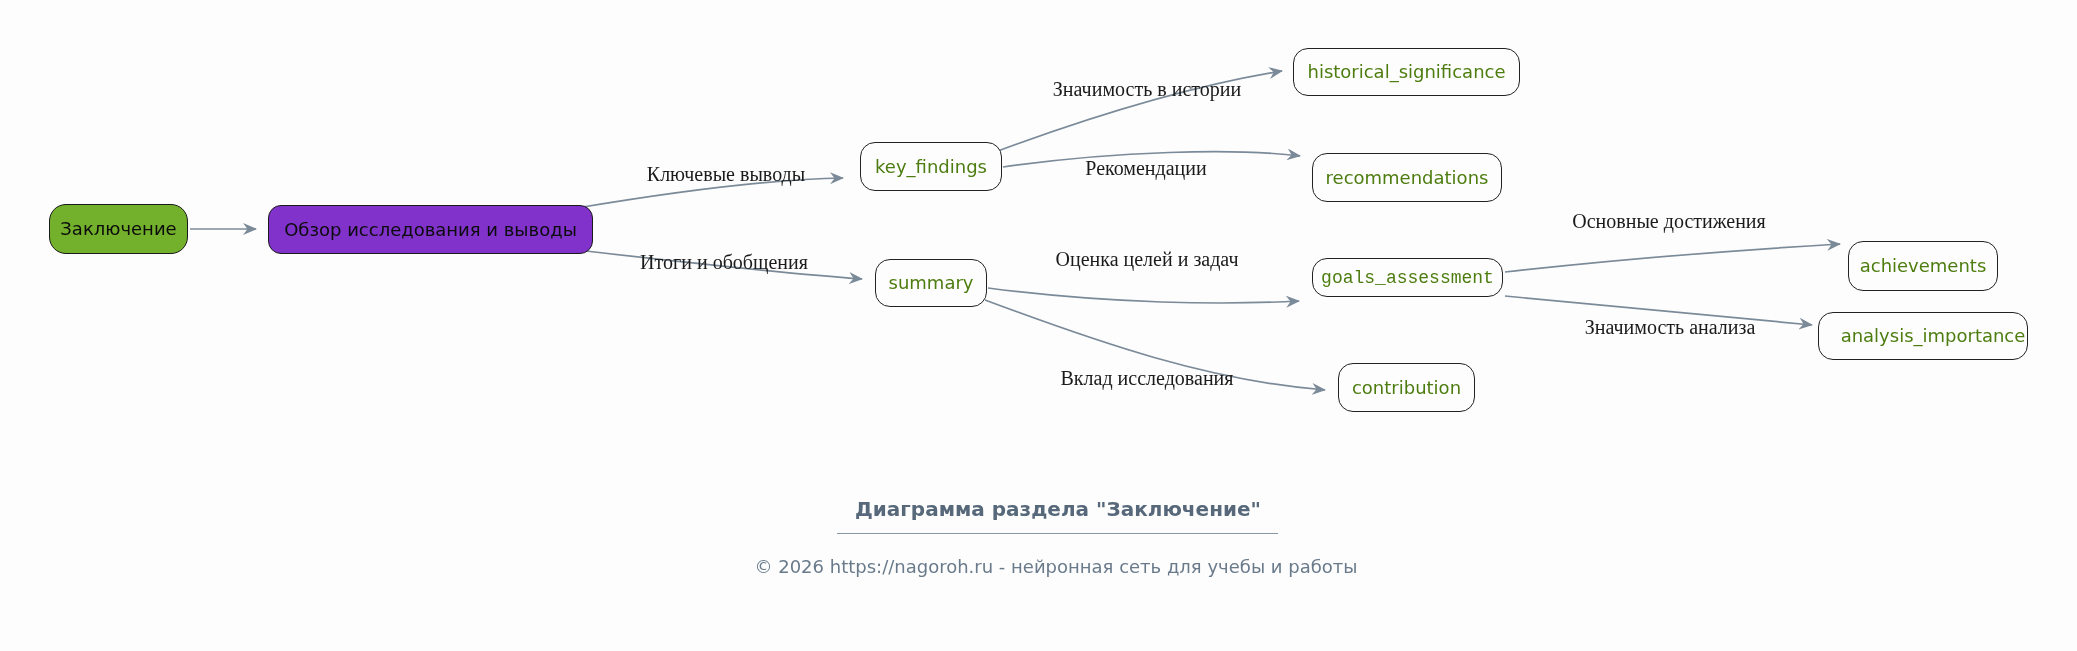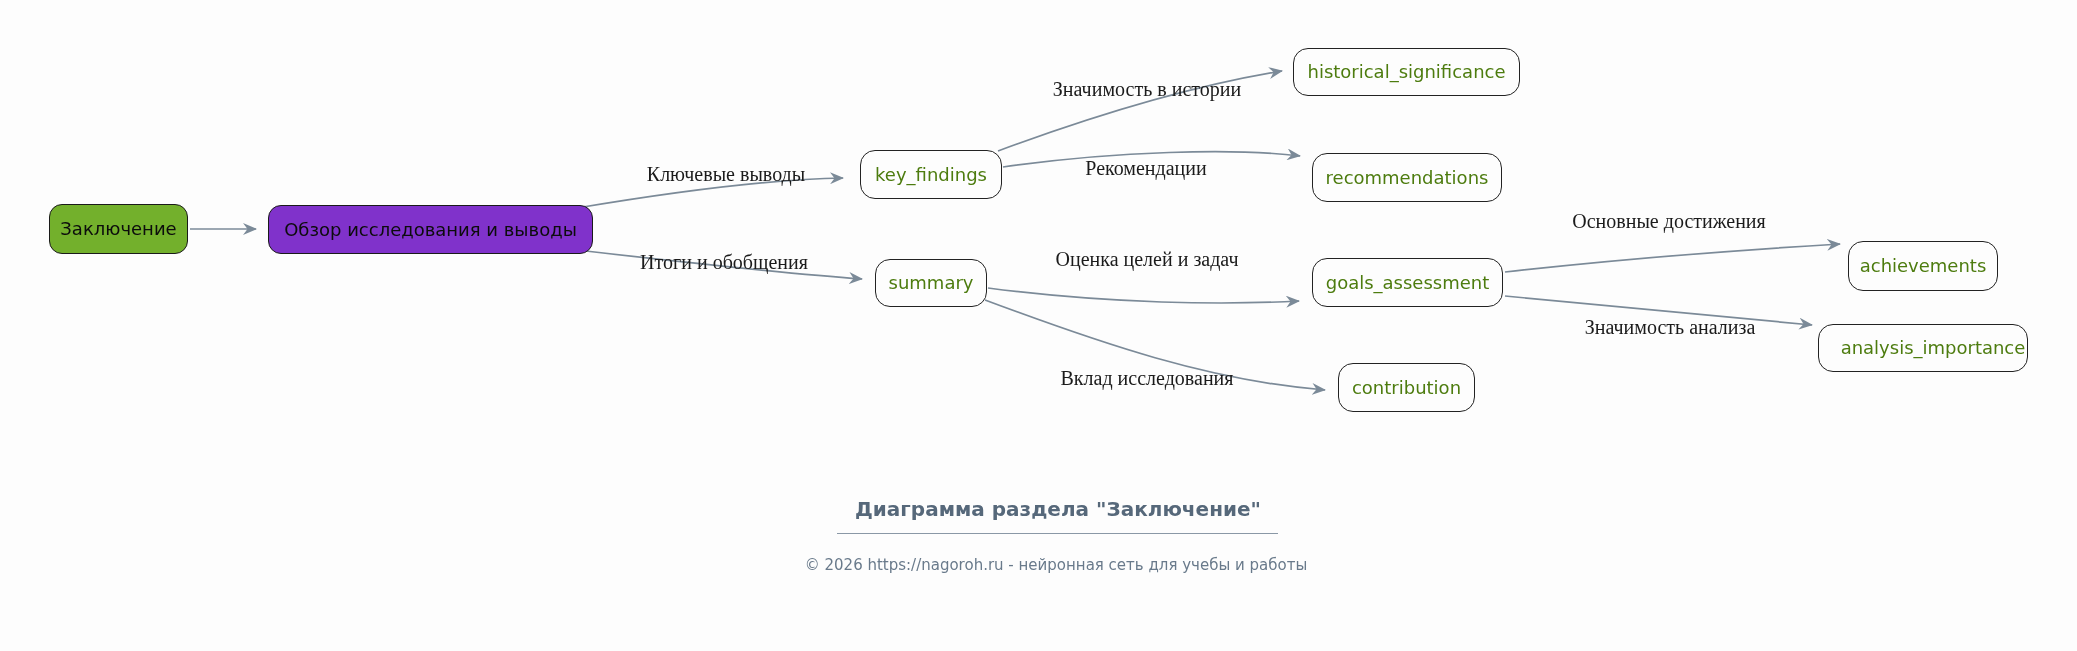--- a/index.html
+++ b/index.html
@@ -64,21 +64,21 @@
   .footer-divider {
     position: absolute;
     left: 837px; top: 533px;
     width: 441px; height: 0;
     border-top: 1.5px solid #8a98a6;
   }
   .footer-copyright {
     position: absolute;
     left: 1056px; top: 556px;
     transform: translateX(-50%);
-    font-size: 15px;
+    font-size: 18px;
     color: #697a8b;
     white-space: nowrap;
   }
 </style>
 </head>
 <body>
 
 <div class="stage" style="background: rgb(253, 253, 253);">
   <svg class="edge-layer">
     <defs>
@@ -101,23 +101,23 @@
   <div class="footer-divider"></div>
   <div class="footer-copyright">© 2026 https://nagoroh.ru - нейронная сеть для учебы и работы</div>
 <div class="edge-label" style="left: 726px; top: 174px;">Ключевые выводы</div>
     <div class="edge-label" style="left: 724px; top: 262px;">Итоги и обобщения</div>
     <div class="edge-label" style="left: 1147px; top: 61px; margin-top: 28px;">Значимость в истории</div>
     <div class="edge-label" style="left: 1146px; top: 168px;">Рекомендации</div>
     <div class="edge-label" style="left: 1147px; top: 259px; text-align: right;">Оценка целей и задач</div>
     <div class="edge-label" style="left: 1147px; top: 378px;">Вклад исследования</div>
     <div class="edge-label" style="left: 1669px; top: 221px;">Основные достижения</div>
     <div class="edge-label" style="left: 1670px; top: 327px;">Значимость анализа</div>
-    <div class="node colored" style="left: 49px; top: 204px; width: 139px; height: 50px; background: rgb(115, 176, 44);">Заключение</div>
+    <div class="node colored" style="left: 49px; top: 204px; width: 139px; height: 50px; background: rgb(115, 176, 44); border-radius: 17px;">Заключение</div>
     <div class="node colored" style="left: 268px; top: 205px; width: 325px; height: 49px; background: rgb(128, 50, 203);">Обзор исследования и выводы</div>
-    <div class="node" style="left: 860px; top: 150px; width: 142px; height: 49px; background: rgb(253, 253, 253);">key_findings</div>
+    <div class="node" style="left: 860px; top: 142px; width: 142px; height: 49px; background: rgb(253, 253, 253);">key_findings</div>
     <div class="node" style="left: 1293px; top: 48px; width: 227px; height: 48px; background: rgb(253, 253, 253);">historical_significance</div>
     <div class="node" style="left: 1312px; top: 153px; width: 190px; height: 49px; background: rgb(253, 253, 253);">recommendations</div>
     <div class="node" style="left: 875px; top: 259px; width: 112px; height: 48px; background: rgb(253, 253, 253); text-align: right;">summary</div>
-    <div class="node" style="left: 1312px; top: 258px; width: 191px; height: 49px; background: rgb(253, 253, 253);">goals_assessment</div>
+    <div class="node" style="left: 1312px; top: 258px; width: 191px; height: 39px; background: rgb(253, 253, 253); font-family: Liberation Mono, monospace;">goals_assessment</div>
     <div class="node" style="left: 1848px; top: 205px; width: 150px; height: 50px; background: rgb(253, 253, 253); margin-top: 36px;">achievements</div>
-    <div class="node" style="left: 1818px; top: 324px; width: 210px; height: 48px; background: rgb(253, 253, 253); padding-left: 20px;">analysis_importance</div>
+    <div class="node" style="left: 1818px; top: 312px; width: 210px; height: 48px; background: rgb(253, 253, 253); padding-left: 20px;">analysis_importance</div>
     <div class="node" style="left: 1338px; top: 363px; width: 137px; height: 49px; background: rgb(253, 253, 253);">contribution</div>
   </div>
 
 </body></html>

